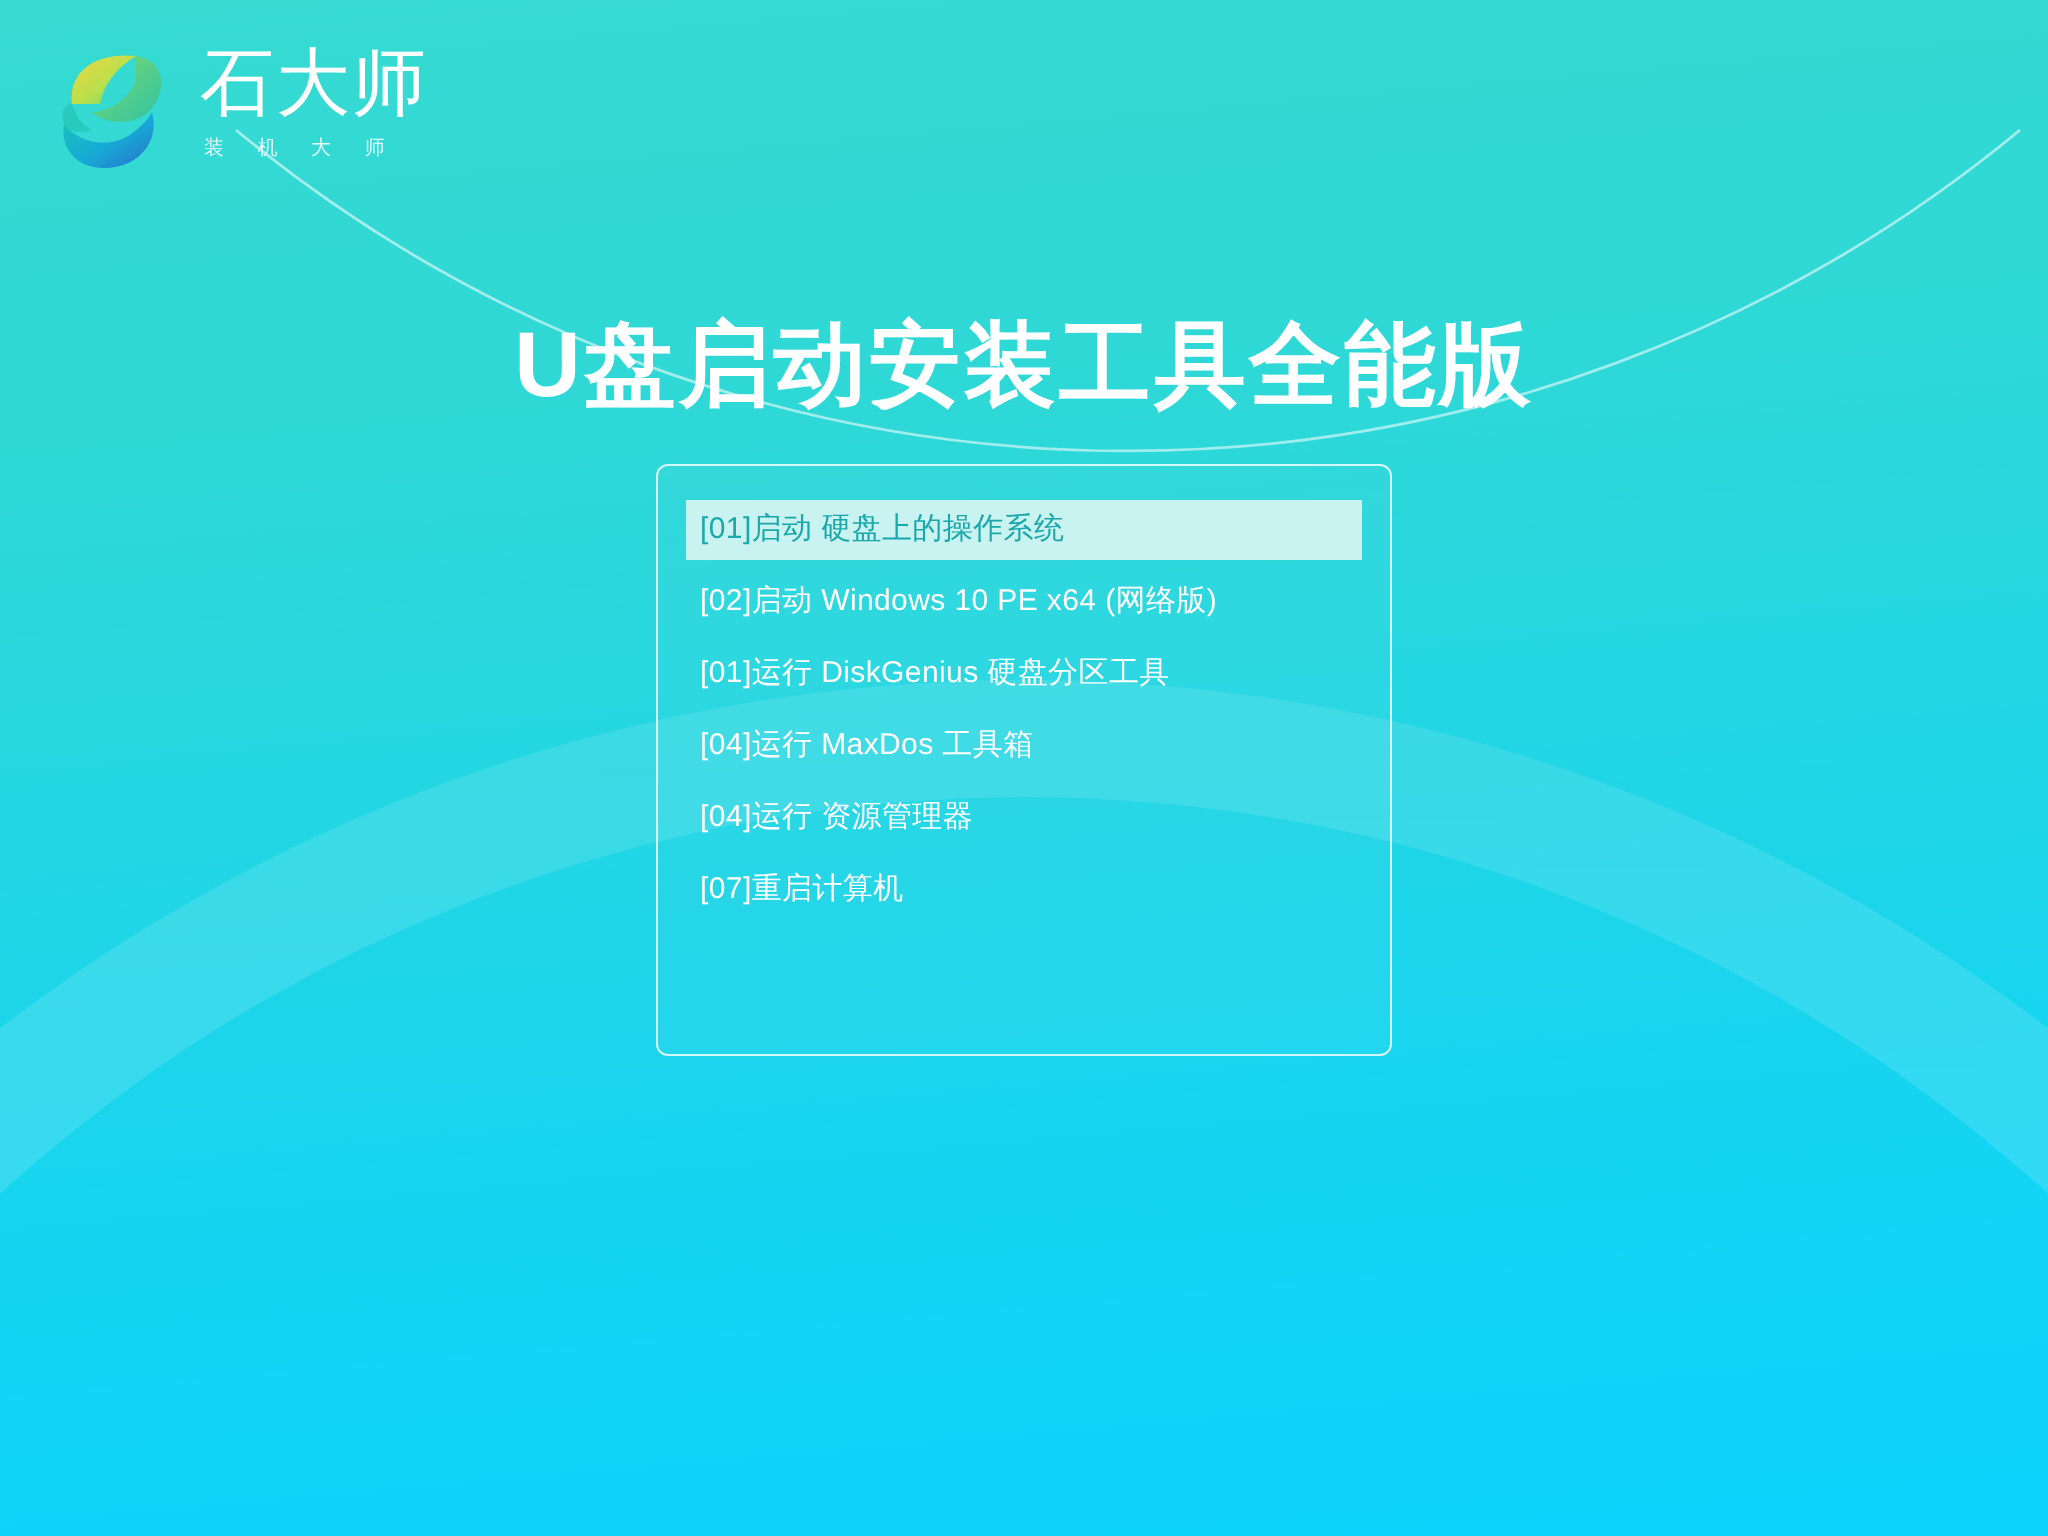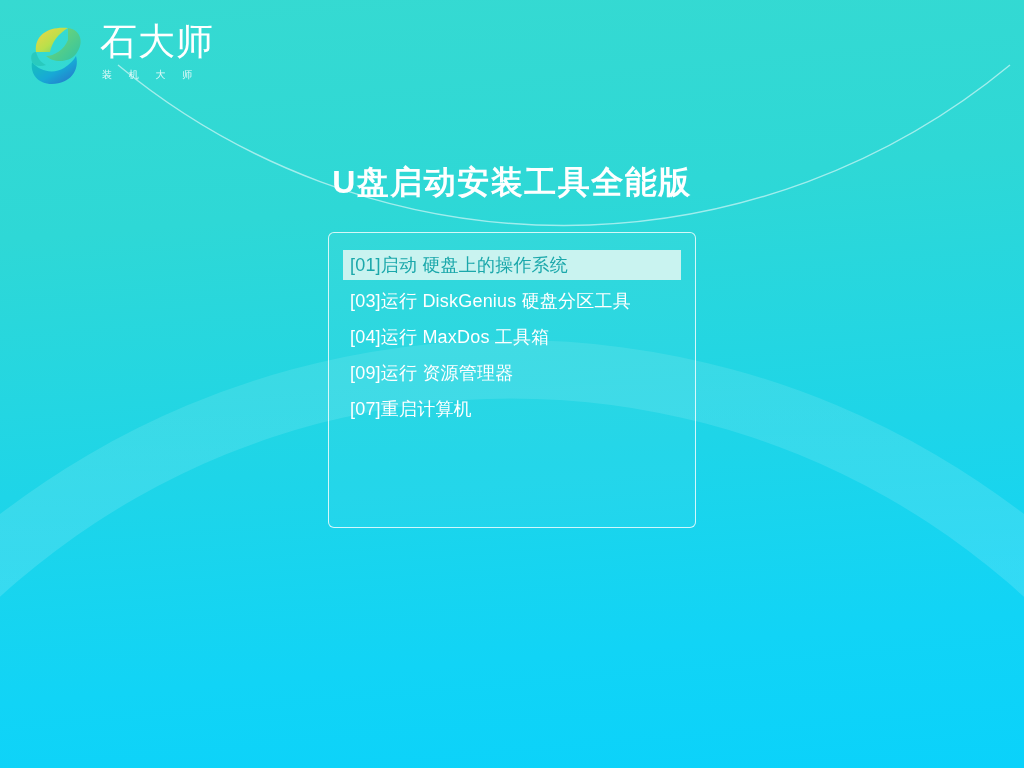--- a/index.html
+++ b/index.html
@@ -74,21 +74,21 @@
     opacity: 0.95;
   }
 
   
   #page-title {
     position: absolute;
     left: 0;
     top: 160px;
     width: 1024px;
     text-align: center;
-    font-size: 32px;
+    font-size: 46px;
     line-height: 44px;
     font-weight: 700;
     color: #ffffff;
     letter-spacing: 1.5px;
   }
 
   
   #menu-box {
     position: absolute;
     left: 328px;
@@ -106,21 +106,21 @@
     top: 17px;
     width: 100%;
     list-style: none;
   }
 
   .menu-item {
     height: 30px;
     line-height: 30px;
     margin-bottom: 6px;
     padding-left: 21px;
-    font-size: 18px;
+    font-size: 15px;
     color: #ffffff;
     white-space: nowrap;
     letter-spacing: 0.2px;
   }
 
   .menu-item.selected {
     background: #c9f3f0;
     color: #1ba8ab;
     margin-left: 14px;
     margin-right: 14px;
@@ -178,20 +178,21 @@
       <div class="logo-main">石大师</div>
       <div class="logo-sub">装 机 大 师</div>
     </div>
   </div>
 
   <div id="page-title">U盘启动安装工具全能版</div>
 
   <div id="menu-box">
     <ul id="menu-list">
       <li class="menu-item selected">[01]启动 硬盘上的操作系统</li>
-      <li class="menu-item">[03]运行 DiskGenius 硬盘分区工具</li>
+      <li class="menu-item">[02]启动 Windows 10 PE x64 (网络版)</li>
+      <li class="menu-item">[01]运行 DiskGenius 硬盘分区工具</li>
       <li class="menu-item">[04]运行 MaxDos 工具箱</li>
-      <li class="menu-item">[09]运行 资源管理器</li>
+      <li class="menu-item">[04]运行 资源管理器</li>
       <li class="menu-item">[07]重启计算机</li>
     </ul>
   </div>
 
 </div>
 
 </body></html>

